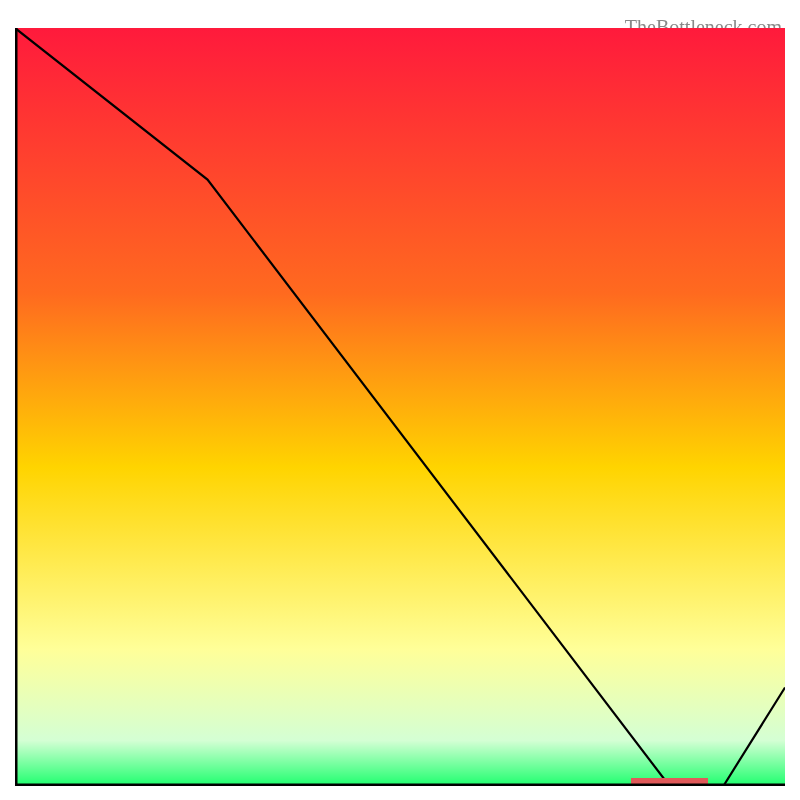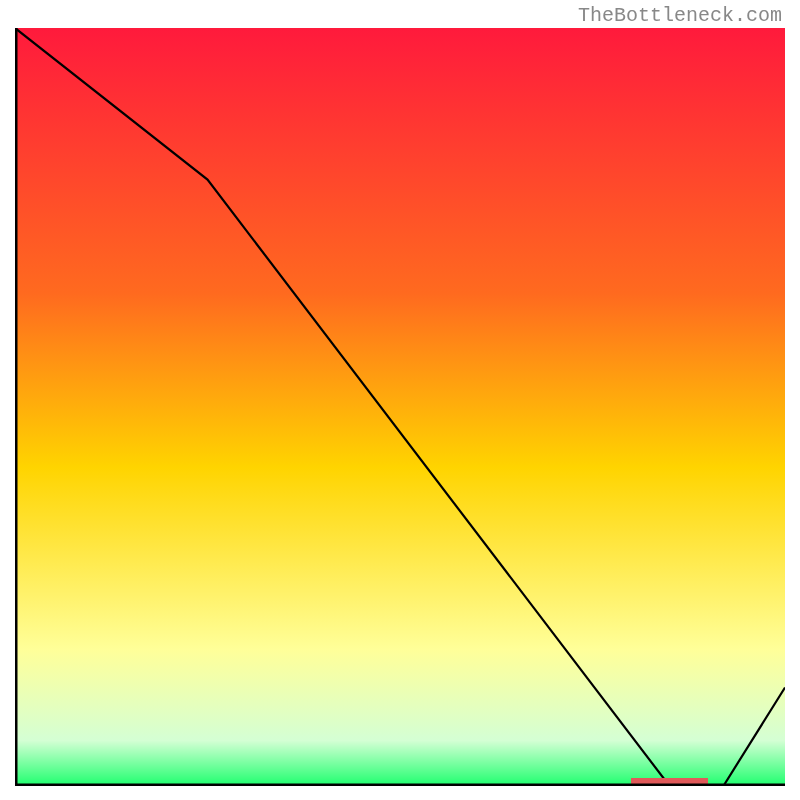--- a/index.html
+++ b/index.html
@@ -11,25 +11,25 @@
     height: 800px;
     position: relative;
   }
   .container {
     width: 800px;
     height: 800px;
     position: relative;
   }
   .watermark {
     position: absolute;
-    top: 4px;
+    top: 16px;
     right: 18px;
     color: #888888;
     font-size: 20px;
-    font-family: Liberation Mono, monospace;
+    font-family: Liberation Serif, serif;
   }
   .plot-wrap {
     position: absolute;
     left: 15px;
     top: 28px;
     width: 770px;
     height: 758px;
   }
   .plot {
     width: 100%;

